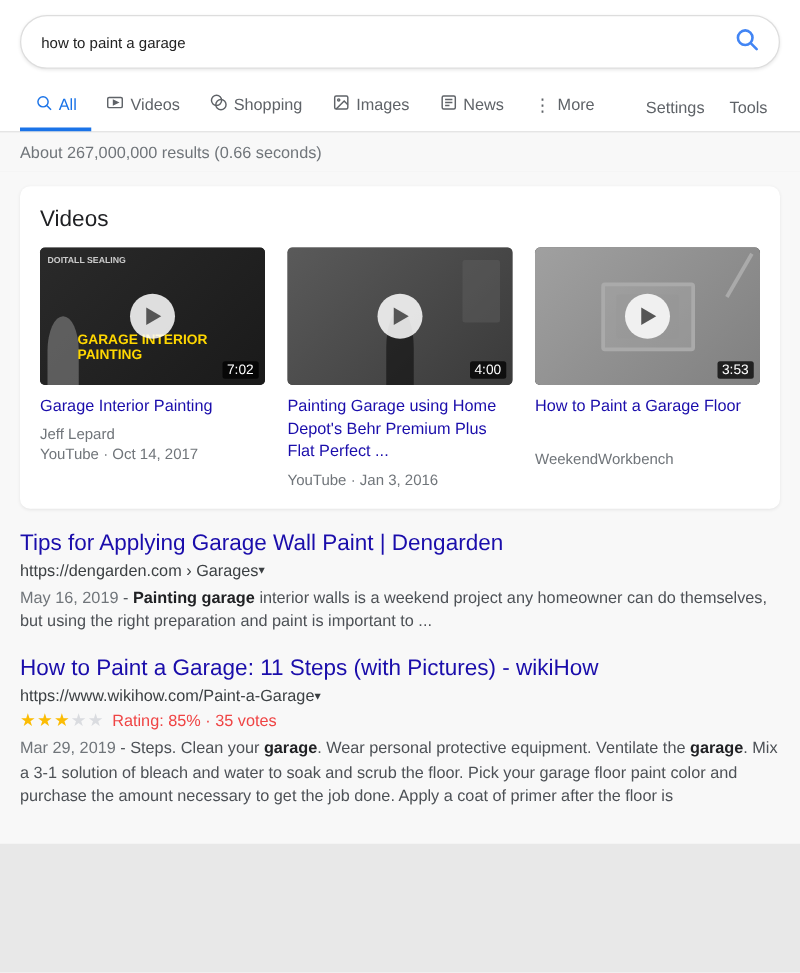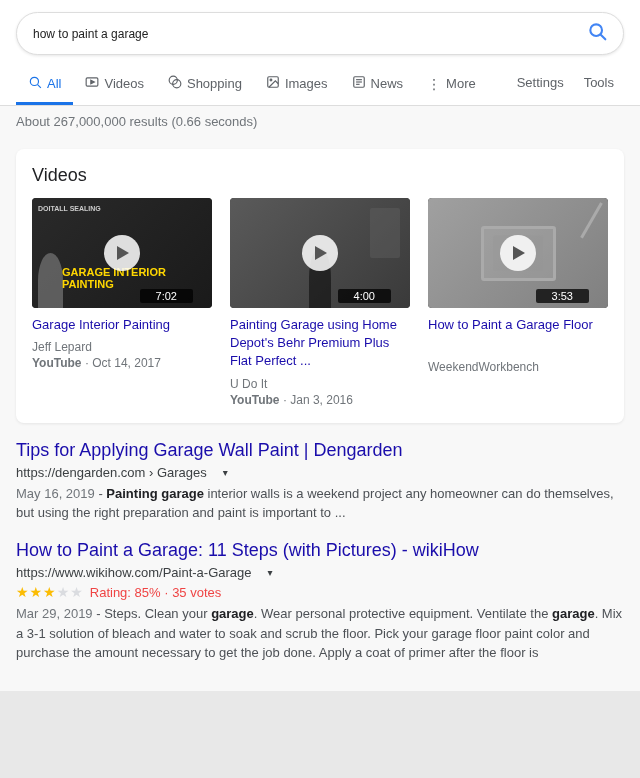--- a/index.html
+++ b/index.html
@@ -39,20 +39,21 @@
       border: none;
       cursor: pointer;
       color: #4285f4;
       font-size: 18px;
       padding: 0;
     }
 
     
     .nav-tabs {
       display: flex;
+      align-items: center;
       gap: 0;
     }
     .nav-tab {
       display: flex;
       align-items: center;
       gap: 5px;
       padding: 10px 12px;
       font-size: 13px;
       color: #5f6368;
       cursor: pointer;
@@ -153,66 +154,66 @@
       width: 0;
       height: 0;
       border-top: 7px solid transparent;
       border-bottom: 7px solid transparent;
       border-left: 12px solid #555;
       margin-left: 2px;
     }
     .video-duration {
       position: absolute;
       bottom: 5px;
-      right: 19px;
+      right: 5px;
       background: rgba(0,0,0,0.75);
       color: #fff;
       font-size: 11px;
-      padding: 1px 16px;
+      padding: 1px 4px;
       border-radius: 2px;
       z-index: 2;
       margin-top: 33px;
     }
     .video-title {
       font-size: 13px;
       color: #1a0dab;
       line-height: 1.4;
       margin-bottom: 6px;
     }
     .video-author {
       font-size: 12px;
       color: #70757a;
       margin-bottom: 2px;
     }
     .video-meta {
       font-size: 12px;
       color: #70757a;
     }
     .video-source {
-      font-weight: bold;
+      font-weight: normal;
     }
 
     
     .result-item {
       background: #f8f8f8;
       margin-bottom: 16px;
     }
     .result-title {
       font-size: 18px;
       color: #1a0dab;
       cursor: pointer;
       text-decoration: none;
       display: block;
       margin-bottom: 3px;
       line-height: 1.3;
     }
     .result-url-row {
       display: flex;
       align-items: center;
-      gap: 16px;
+      gap: 0;
       margin-bottom: 4px;
     }
     .result-url {
       font-size: 13px;
       color: #3c4043;
     }
     .result-arrow {
       font-size: 10px;
       color: #3c4043;
     }
@@ -348,21 +349,20 @@
 
             <div style="position:absolute;left:50%;bottom:0;transform:translateX(-50%);width:22px;height:60px;background:rgba(0,0,0,0.5);border-radius:50% 50% 0 0;"></div>
             <div style="position:absolute;right:10px;top:10px;width:30px;height:50px;background:rgba(100,100,100,0.4);border-radius:2px;"></div>
           </div>
           <div class="play-btn">
             <div class="play-triangle"></div>
           </div>
           <div class="video-duration">4:00</div>
         </div>
         <div class="video-title">Painting Garage using Home Depot's Behr Premium Plus Flat Perfect ...</div>
-        <div class="video-author">U Do It</div>
         <div class="video-meta">
           <span class="video-source">YouTube</span>
           <span> · </span>
           <span>Jan 3, 2016</span>
         </div>
       </div>
 
       <div class="video-card">
         <div class="video-thumb">
           <div class="thumb-3" style="width:100%;height:100%;position:relative;display:flex;align-items:center;justify-content:center;">

